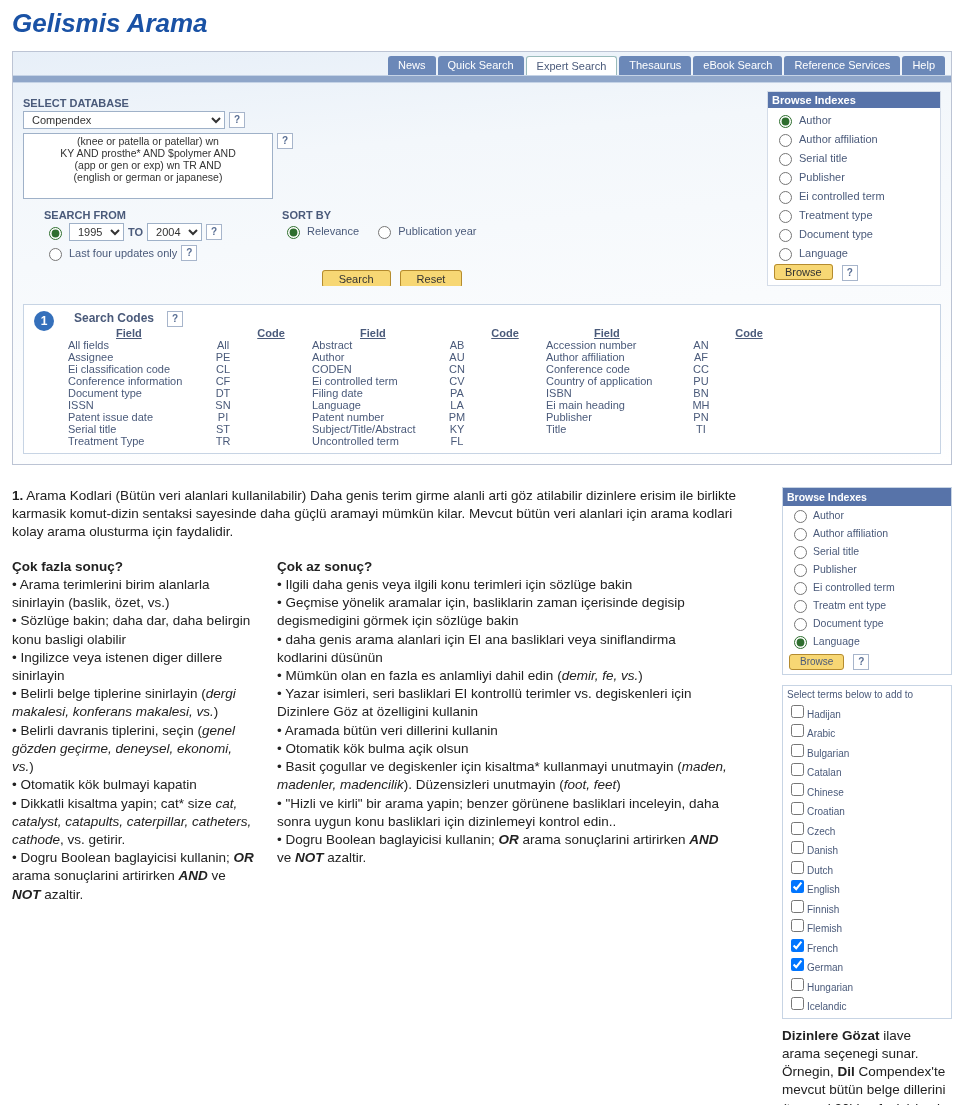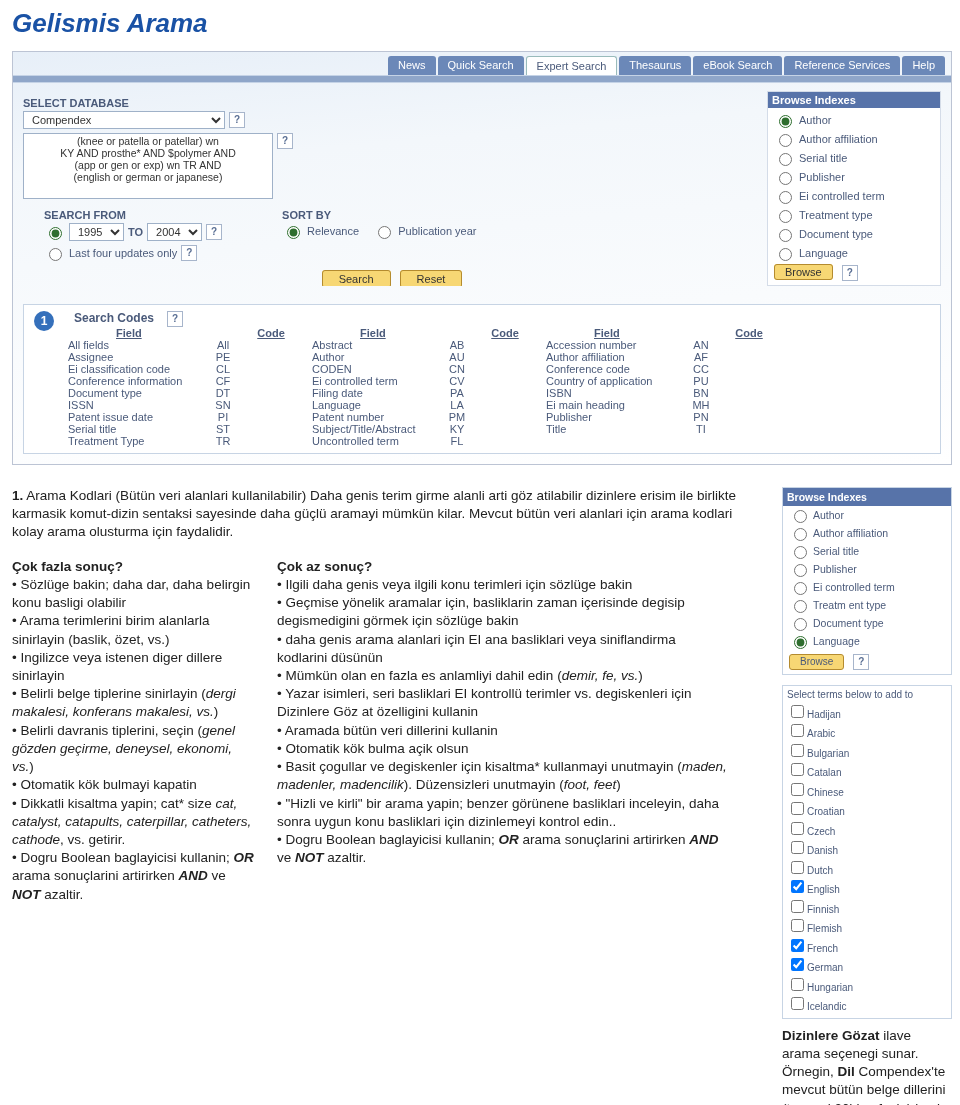--- a/index.html
+++ b/index.html
@@ -434,22 +434,22 @@
   <div class="explain-text">
     <div class="explain-left">
       <div class="lead-list">
         <span class="bold">1.</span>
         <span id="intro-text">Arama Kodlari (Bütün veri alanlari kullanilabilir) Daha genis terim girme alanli arti göz atilabilir dizinlere erisim ile birlikte karmasik komut-dizin sentaksi sayesinde daha güçlü aramayi mümkün kilar. Mevcut bütün veri alanlari için arama kodlari kolay arama olusturma için faydalidir.</span>
       </div>
       <div class="cols2">
         <div class="colA">
           <div class="bold">Çok fazla sonuç?</div>
           <div id="left-list">
+              <div>• Arama terimlerini birim alanlarla sinirlayin (baslik, özet, vs.)</div>
               <div>• Sözlüge bakin; daha dar, daha belirgin konu basligi olabilir</div>
-              <div>• Arama terimlerini birim alanlarla sinirlayin (baslik, özet, vs.)</div>
               <div>• Ingilizce veya istenen diger dillere sinirlayin</div>
               <div>• Belirli belge tiplerine sinirlayin (<span class="ital">dergi makalesi, konferans makalesi, vs.</span>)</div>
               <div>• Belirli davranis tiplerini, seçin (<span class="ital">genel gözden geçirme, deneysel, ekonomi, vs.</span>)</div>
               <div>• Otomatik kök bulmayi kapatin</div>
               <div>• Dikkatli kisaltma yapin; cat* size <span class="ital">cat, catalyst, catapults, caterpillar, catheters, cathode</span>, vs. getirir.</div>
               <div>• Dogru Boolean baglayicisi kullanin; <span class="bold ital">OR</span> arama sonuçlarini artirirken <span class="bold ital">AND</span> ve <span class="bold ital">NOT</span> azaltir.</div>
             </div>
         </div>
         <div class="colB">
           <div class="bold">Çok az sonuç?</div>

